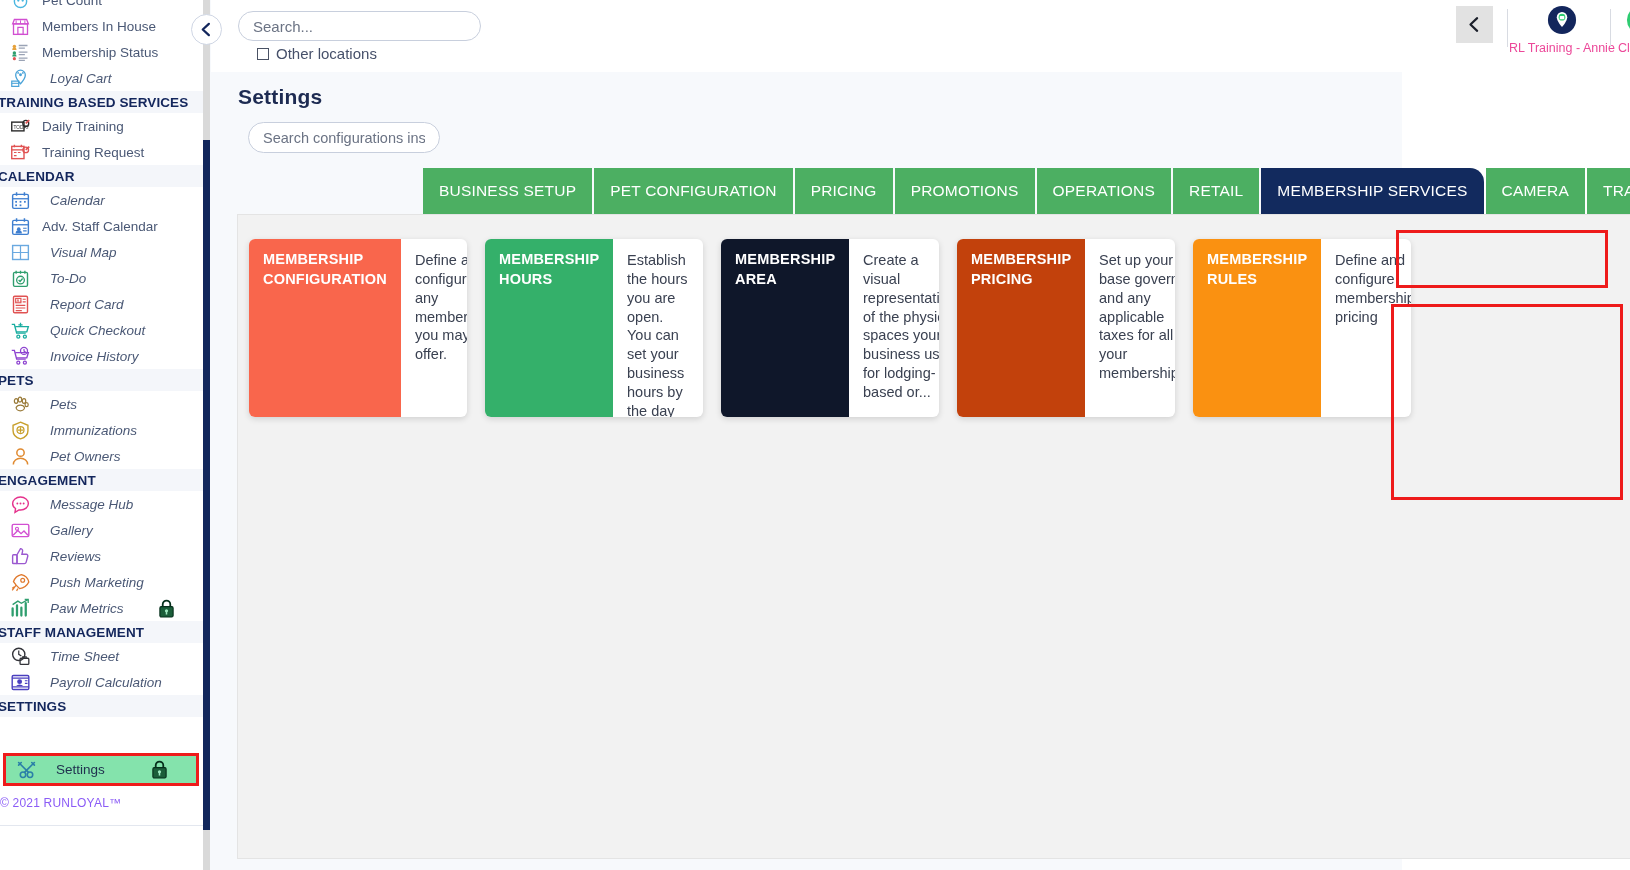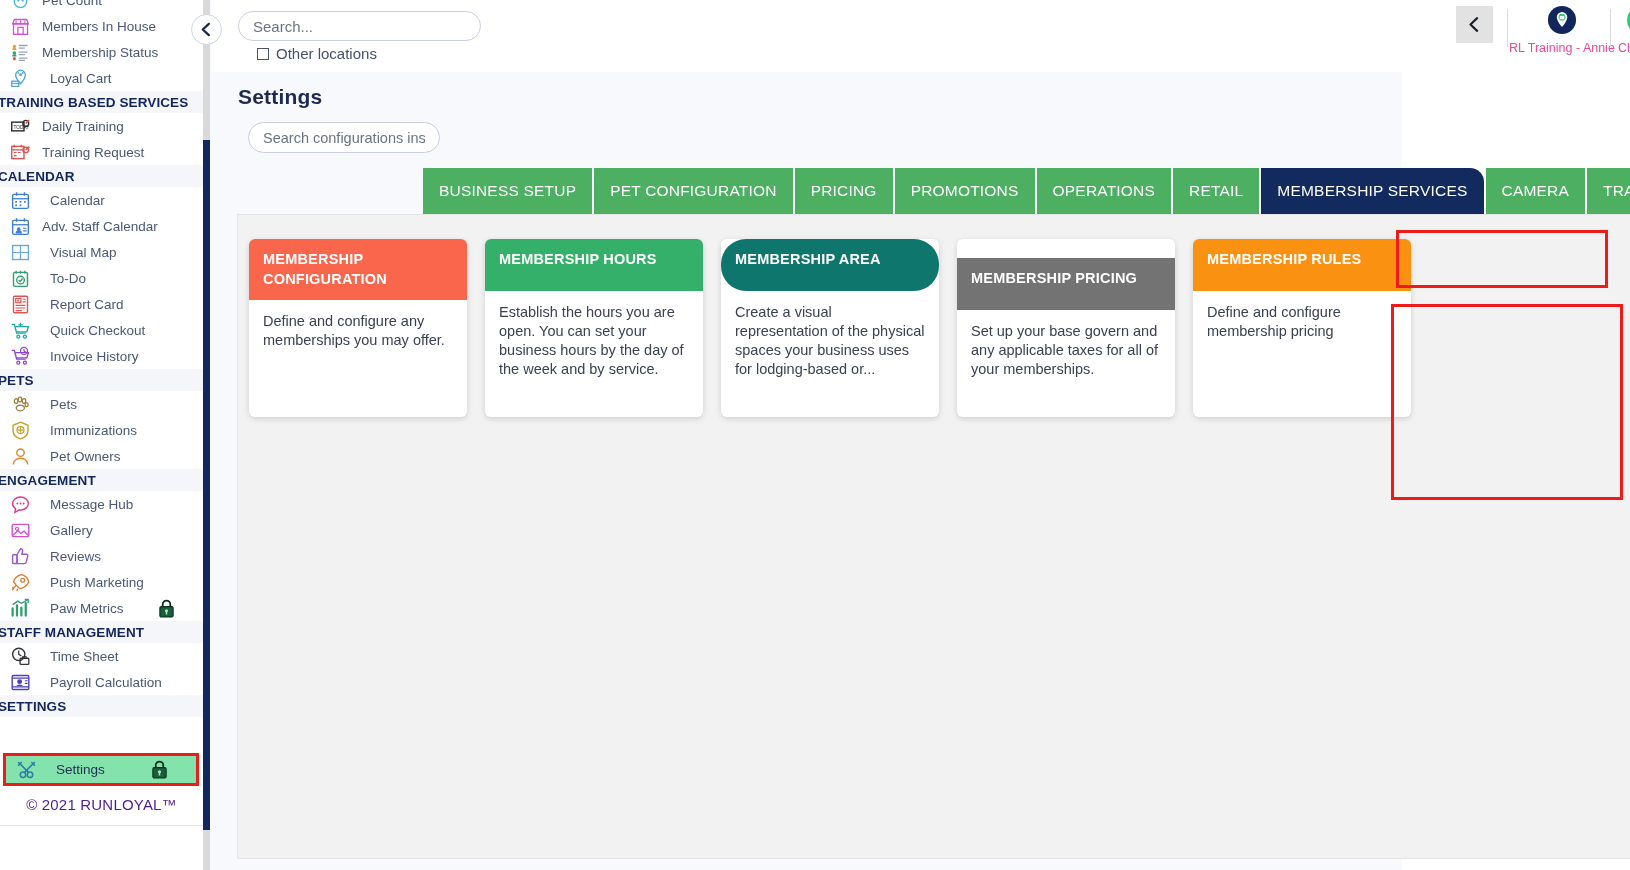--- a/index.html
+++ b/index.html
@@ -23,21 +23,21 @@
     height: 26px;
     padding-left: 8px;
     gap: 10px;
     cursor: pointer;
   }
   .nav-item .label {
     font-size: 13.5px;
     color: #4a5875;
     white-space: nowrap;
   }
-  .nav-item.indent .label { padding-left: 8px; }
+  .nav-item.indent .label { padding-left: 8px; font-style: italic; }
   .nav-ico {
     width: 24px; height: 22px;
     display: flex; align-items: center; justify-content: center;
     flex: 0 0 24px;
   }
   .nav-ico svg { display: block; }
   .sec-header {
     height: 22px;
     display: flex; align-items: center;
     padding-left: 1px;
@@ -54,22 +54,22 @@
     position: absolute; left: 6px; top: 756px;
     width: 190px; height: 27px;
     background: #84e3ac;
     display: flex; align-items: center; gap: 10px;
     padding-left: 8px;
     outline: 3px solid #ee1b1b;
   }
   #settings-row .label { font-size: 13.5px; color: #20324f; padding-left: 8px;}
   #copyright {
     position: absolute; left: 0; top: 796px; width: 203px;
-    text-align: center;
-    font-size: 15px; color: #4c1d95;
+    text-align: left;
+    font-size: 12px; color: #8b5cf6;
     letter-spacing: .2px;
   }
   #sb-divider {
     position: absolute; left: 0; top: 825px; width: 203px; height: 1px;
     background: #e3e7ef;
   }
 
   
   #sb-scroll-track {
     position: absolute; left: 203px; top: 0; width: 7px; height: 870px;
@@ -199,21 +199,21 @@
     display: flex; gap: 18px;
   }
   .card {
     width: 218px; height: 178px;
     background: #ffffff;
     border-radius: 6px;
     box-shadow: 0 2px 6px rgba(0,0,0,0.14);
     overflow: hidden;
     cursor: pointer;
     flex: 0 0 218px;
-    display: flex; flex-direction: column;
+    display: flex; flex-direction: row;
   }
   .card-head {
     min-height: 52px;
     padding: 11px 14px;
     font-size: 14.5px; font-weight: bold;
     color: #ffffff;
     letter-spacing: .2px;
     line-height: 1.35;
   }
   .card-body {
@@ -600,25 +600,25 @@
       <div id="cards">
           <div class="card">
             <div class="card-head" style="background: rgb(249, 102, 76);">MEMBERSHIP CONFIGURATION</div>
             <div class="card-body">Define and configure any memberships you may offer.</div>
           </div>
           <div class="card">
             <div class="card-head" style="background: rgb(52, 176, 106);">MEMBERSHIP HOURS</div>
             <div class="card-body">Establish the hours you are open. You can set your business hours by the day of the week and by service.</div>
           </div>
           <div class="card">
-            <div class="card-head" style="background: #0f766e; border-radius: 25px;">MEMBERSHIP AREA</div>
+            <div class="card-head" style="background: #0f172a;">MEMBERSHIP AREA</div>
             <div class="card-body">Create a visual representation of the physical spaces your business uses for lodging-based or...</div>
           </div>
           <div class="card">
-            <div class="card-head" style="background: #737373; margin-top: 19px;">MEMBERSHIP PRICING</div>
+            <div class="card-head" style="background: #c2410c;">MEMBERSHIP PRICING</div>
             <div class="card-body">Set up your base govern and any applicable taxes for all of your memberships.</div>
           </div>
           <div class="card">
             <div class="card-head" style="background: rgb(250, 145, 17);">MEMBERSHIP RULES</div>
             <div class="card-body">Define and configure membership pricing</div>
           </div>
         </div>
     </div>
 
     <div id="tabstrip">

